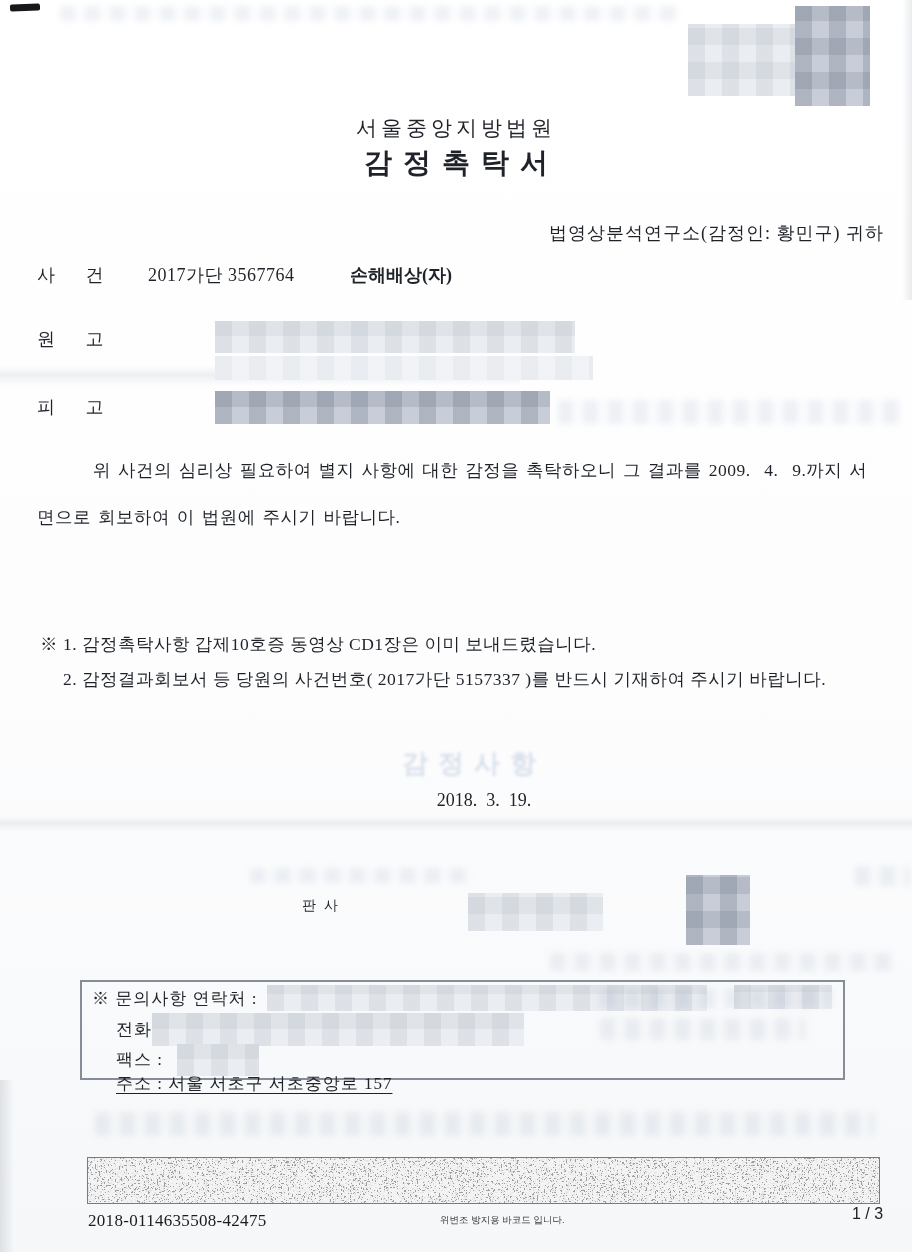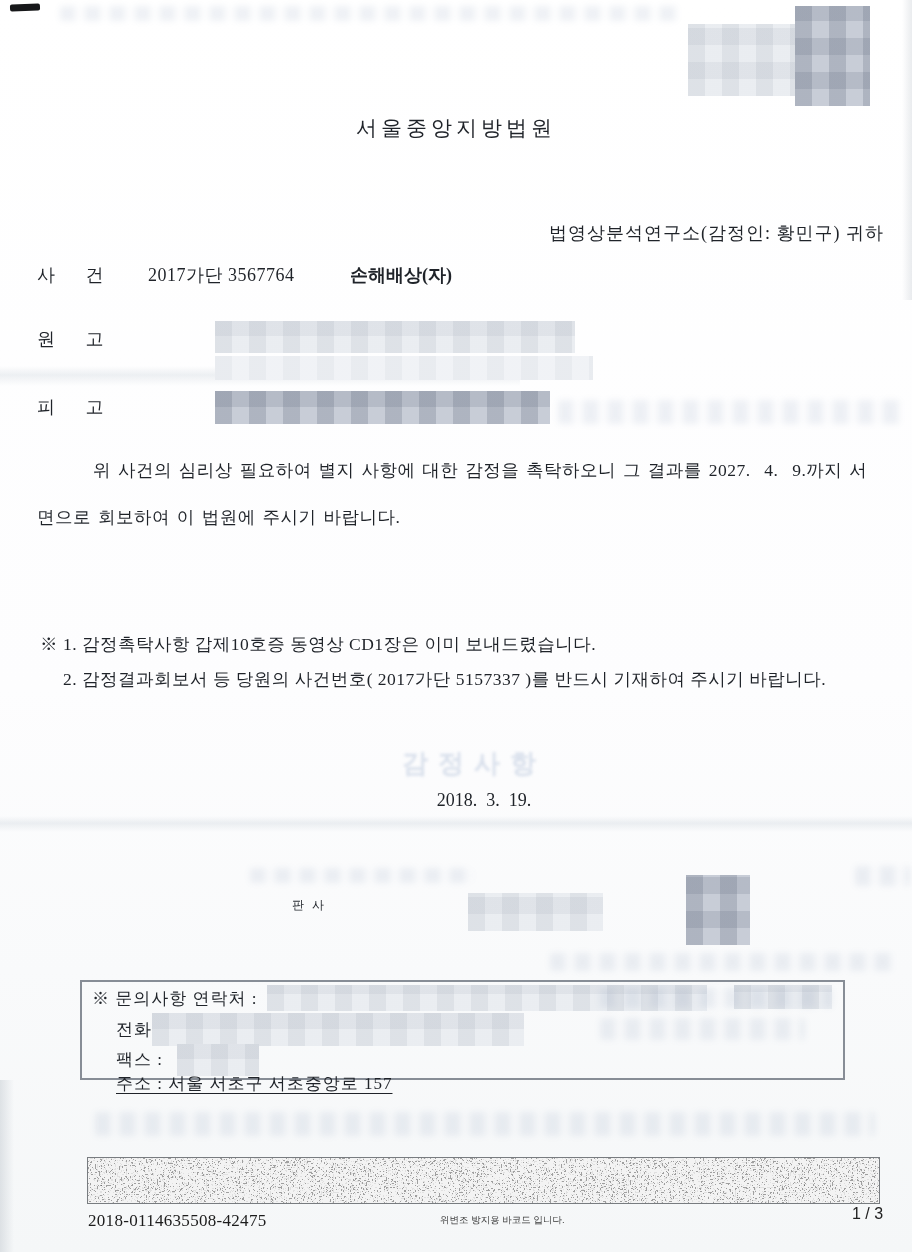--- a/index.html
+++ b/index.html
@@ -21,21 +21,21 @@
   .case-row{top:263px;left:37px;width:840px;}
   .case-num{position:absolute;left:111px;top:0;font-size:18px;letter-spacing:.5px;white-space:pre;}
   .case-type{position:absolute;left:313px;top:0;font-size:18px;font-weight:bold;}
   .plaintiff-row{top:327px;left:37px;}
   .defendant-row{top:395px;left:37px;}
   .body-par{top:447px;left:37px;width:848px;font-size:17.5px;line-height:47px;text-indent:3.2em;letter-spacing:.5px;word-spacing:2px;white-space:pre-wrap;}
   .request-line{top:555px;left:37px;font-size:17.5px;letter-spacing:1px;}
   .note-1{top:632px;left:40px;font-size:17.5px;letter-spacing:.5px;}
   .note-2{top:667px;left:63px;font-size:17.5px;letter-spacing:.5px;}
   .doc-date{top:790px;left:0;width:100%;text-align:center;font-size:18px;white-space:pre;transform:translateX(28px);}
-  .judge-label{top:897px;left:292px;font-size:12px;letter-spacing:8px;}
+  .judge-label{top:897px;left:302px;font-size:14px;letter-spacing:8px;}
   
   .pixel{
     background-color:#dde1e7;
     background-image:
       repeating-linear-gradient(0deg, rgba(255,255,255,0) 0 17px, rgba(110,120,138,.14) 17px 34px),
       repeating-linear-gradient(90deg, rgba(125,135,152,.20) 0 17px, rgba(222,226,232,.55) 17px 34px);
   }
   .pixel--light{background-color:#e9ecf0;background-image:
       repeating-linear-gradient(0deg, rgba(255,255,255,0) 0 17px, rgba(130,140,158,.10) 17px 34px),
       repeating-linear-gradient(90deg, rgba(140,150,165,.12) 0 17px, rgba(235,238,242,.6) 17px 34px);}
@@ -77,41 +77,42 @@
   <div class="abs edge-right"></div>
   <div class="abs crease" style="left:0;top:366px;width:520px;height:20px;"></div>
   <div class="abs crease" style="left:0;top:816px;width:912px;height:16px;"></div>
 
   <div class="abs" style="left:688px;top:6px;width:187px;height:100px;">
     <div class="abs pixel pixel--light" style="left:0;top:18px;width:112px;height:72px;"></div>
     <div class="abs pixel pixel--dark" style="left:107px;top:0;width:75px;height:100px;"></div>
   </div>
 
   <div class="abs court-name">서울중앙지방법원</div>
+  <div class="abs doc-title">감정촉탁서</div>
   <div class="abs addressee">법영상분석연구소(감정인: 황민구) 귀하</div>
 
   <div class="abs case-row">
     <span class="row-label">사 건</span>
     <span class="case-num">2017가단 3567764</span>
     <span class="case-type">손해배상(자)</span>
   </div>
 
   <div class="abs plaintiff-row">
     <span class="row-label">원 고</span>
   </div>
   <div class="abs pixel pixel--light" style="left:215px;top:321px;width:360px;height:32px;"></div>
   <div class="abs pixel pixel--faint" style="left:215px;top:356px;width:378px;height:24px;"></div>
 
   <div class="abs defendant-row">
     <span class="row-label">피 고</span>
   </div>
   <div class="abs pixel pixel--dark" style="left:215px;top:391px;width:335px;height:33px;"></div>
   <div class="abs smudge" style="left:558px;top:400px;width:345px;height:24px;"></div>
 
-  <div class="abs body-par">위 사건의 심리상 필요하여 별지 사항에 대한 감정을 촉탁하오니 그 결과를 2027.  4.  9.까지 서면으로 회보하여 이 법원에 주시기 바랍니다.</div>
+  <div class="abs body-par">위 사건의 심리상 필요하여 별지 사항에 대한 감정을 촉탁하오니 그 결과를 2009.  4.  9.까지 서면으로 회보하여 이 법원에 주시기 바랍니다.</div>
   <div class="abs note-1">※ 1. 감정촉탁사항 갑제10호증 동영상 CD1장은 이미 보내드렸습니다.</div>
   <div class="abs note-2">2. 감정결과회보서 등 당원의 사건번호( 2017가단 5157337 )를 반드시 기재하여 주시기 바랍니다.</div>
 
   <div class="abs bleed-word" style="left:402px;top:746px;">감정사항</div>
 
   <div class="abs doc-date">2018.  3.  19.</div>
 
   <div class="abs smudge" style="left:250px;top:868px;width:225px;height:15px;"></div>
   <div class="abs smudge" style="left:855px;top:866px;width:55px;height:20px;"></div>
   <div class="abs judge-label">판사</div>

